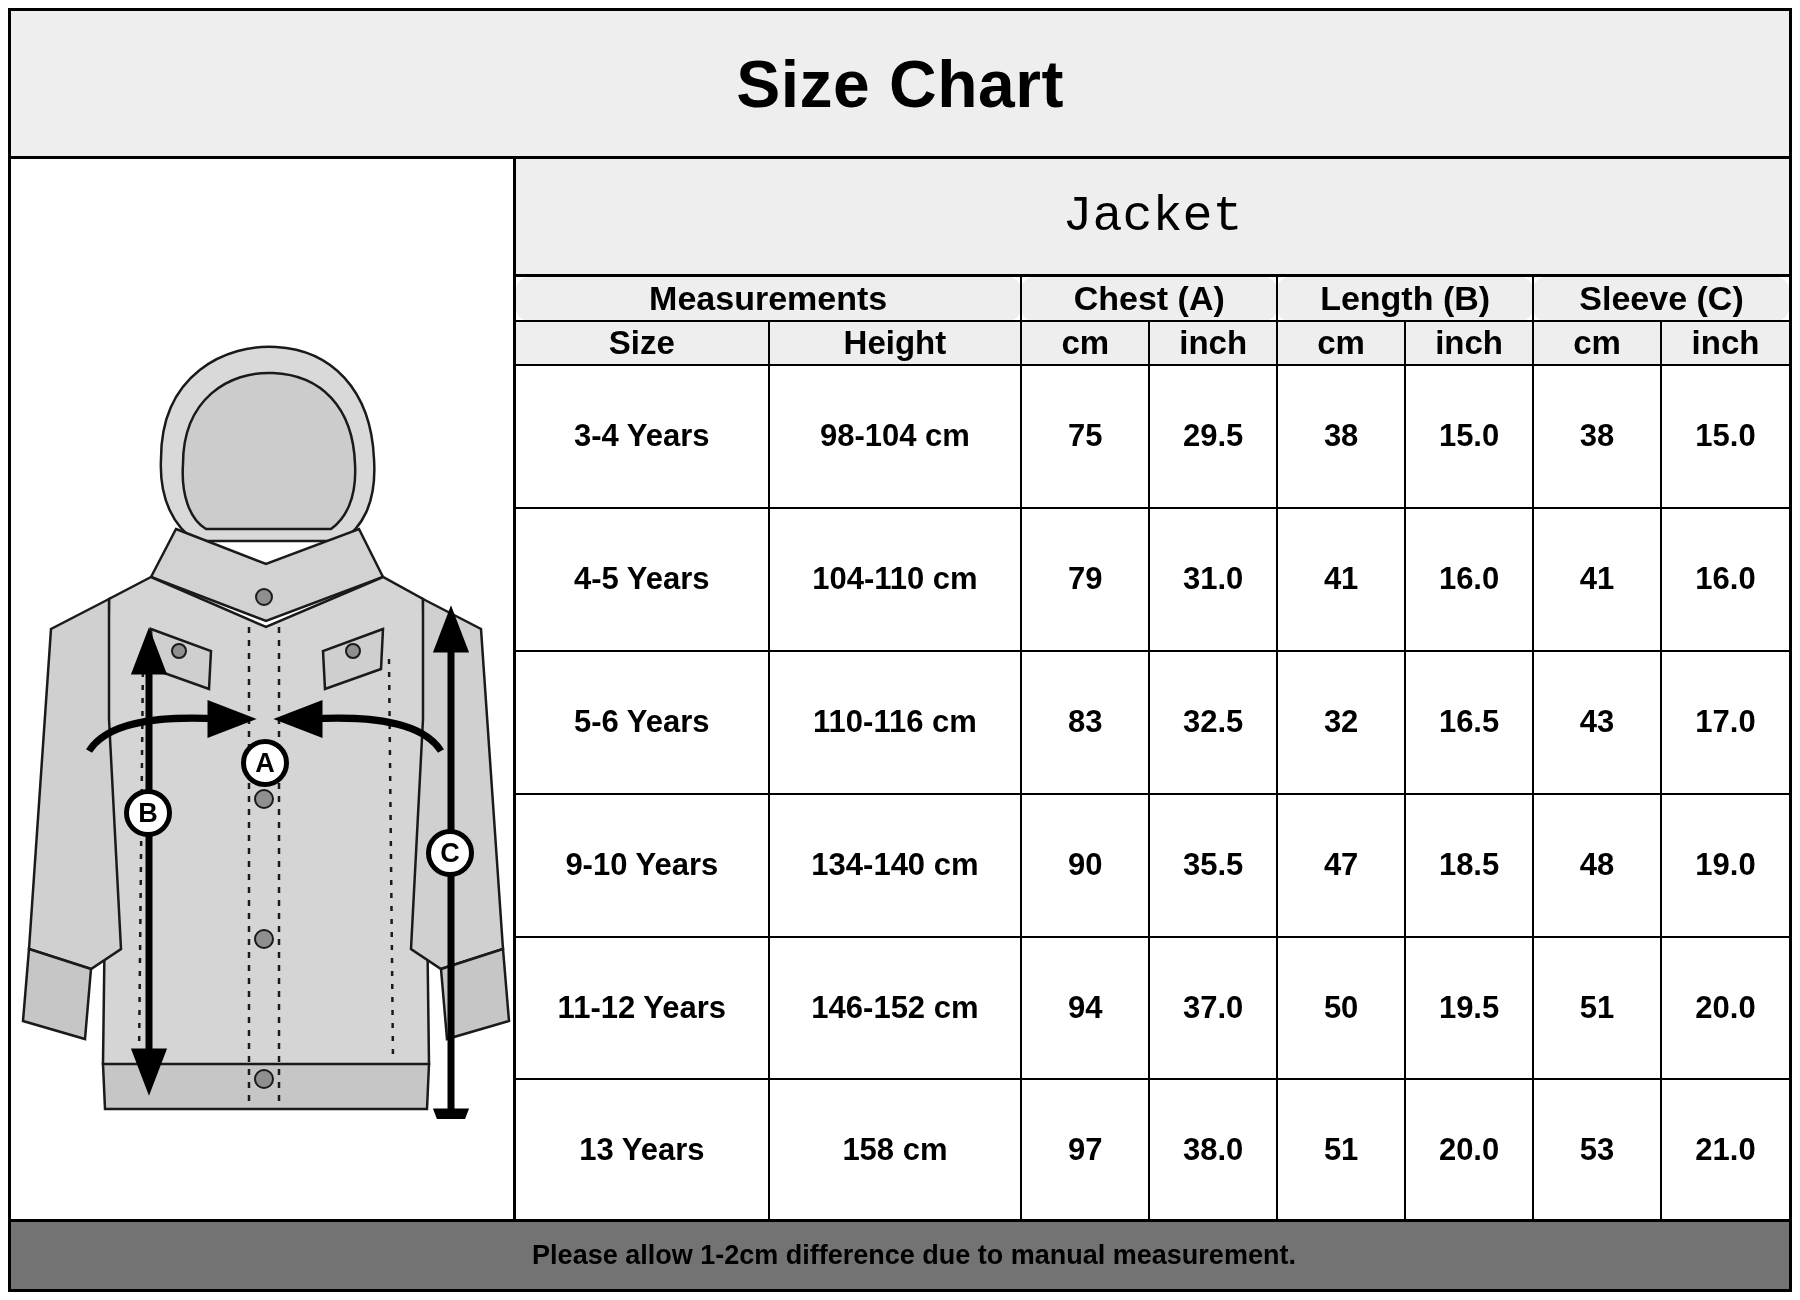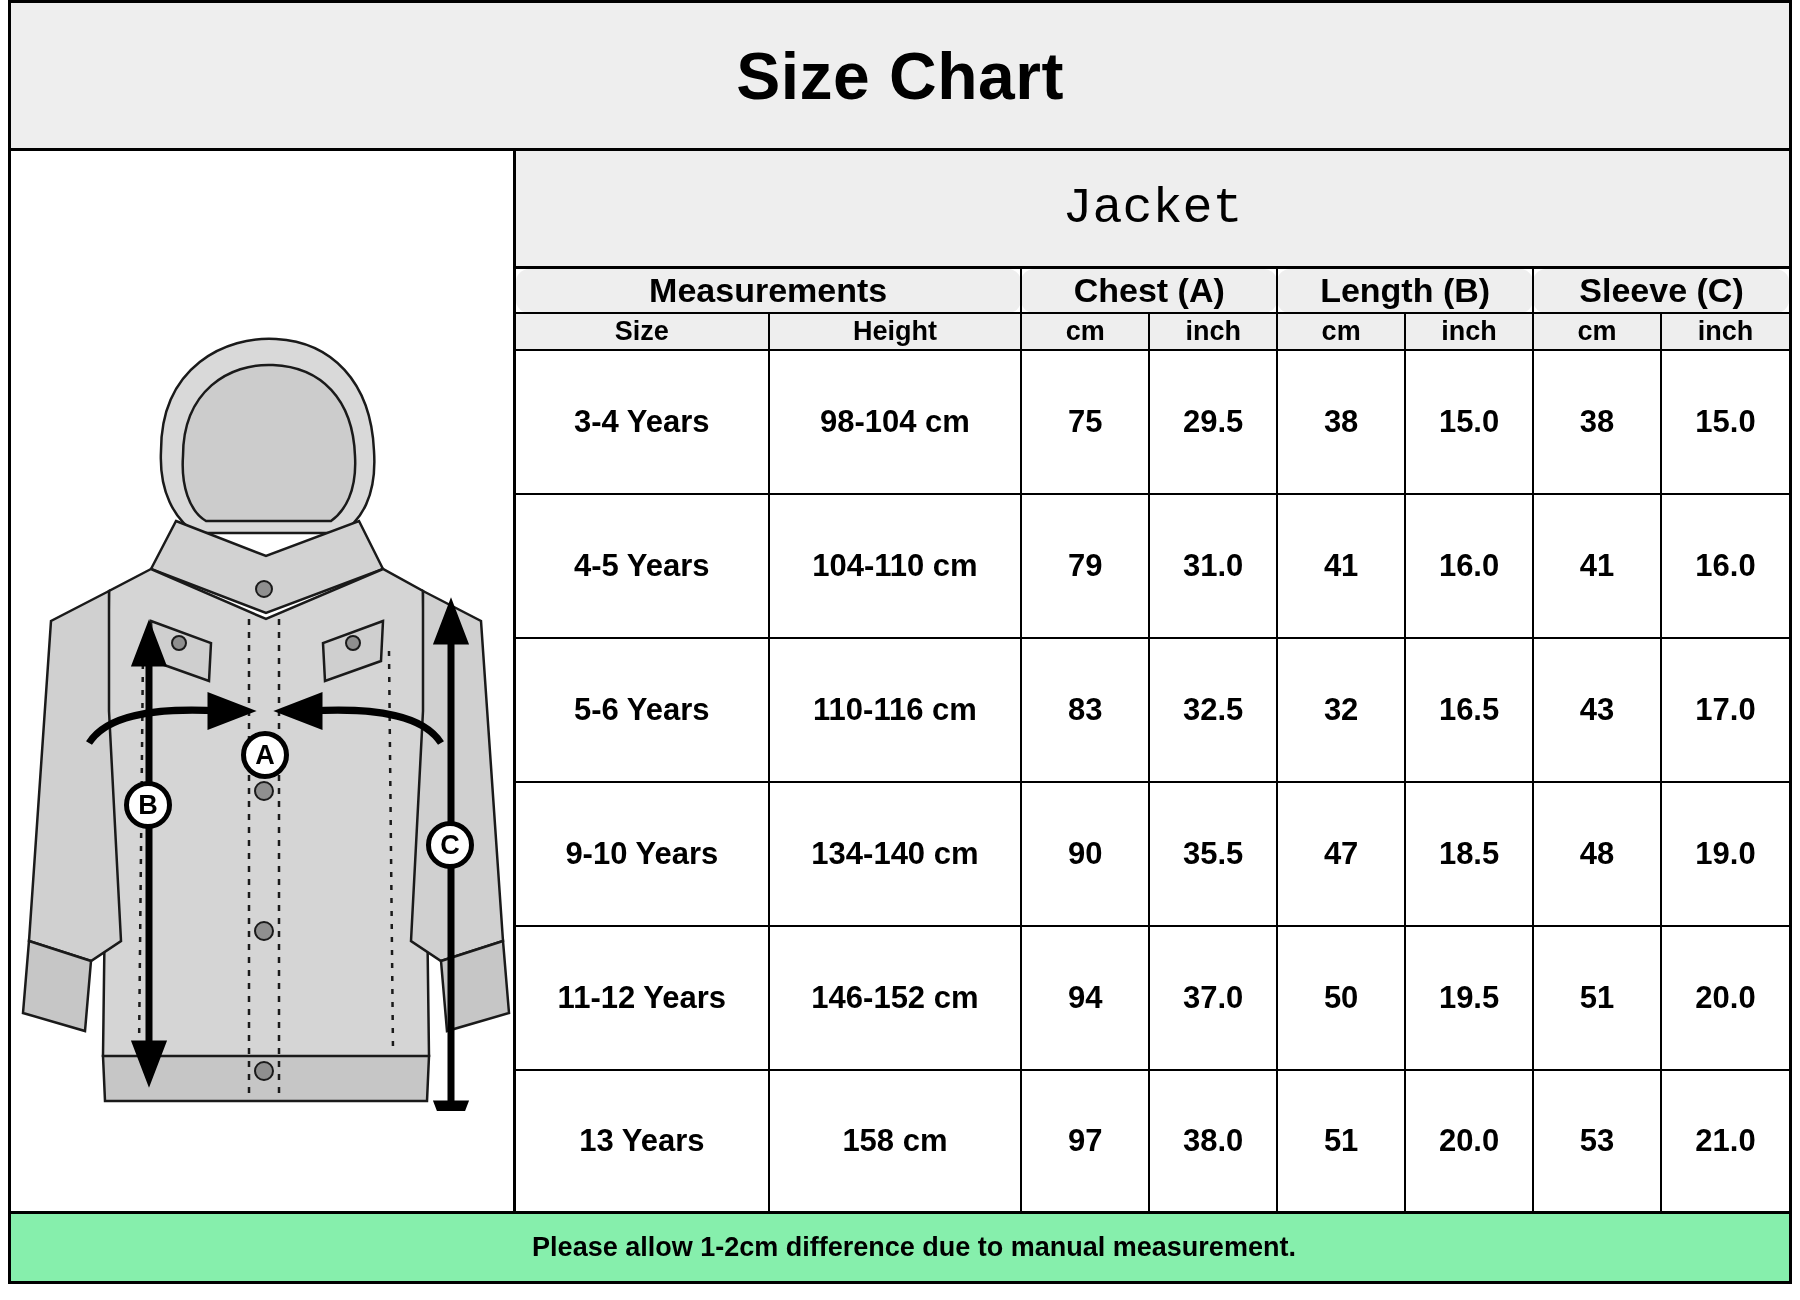--- a/index.html
+++ b/index.html
@@ -12,21 +12,21 @@
   #page {
     position: relative;
     width: 1800px;
     height: 1300px;
     background: #ffffff;
     overflow: hidden;
   }
   .chart-frame {
     position: absolute;
     left: 8px;
-    top: 0;
+    top: 8px;
     width: 1784px;
     height: 1284px;
     border: 3px solid #000;
     display: flex;
     flex-direction: column;
     background: #fff;
   }
   
   .title-bar {
     flex: 0 0 148px;
@@ -85,34 +85,34 @@
     vertical-align: middle;
     font-size: 31px;
     color: #000;
     padding: 2px 4px;
   }
   table.size-table th {
     background: #eeeeee;
     font-weight: bold;
   }
   table.size-table thead tr.group-row th { font-size: 34px; }
-  table.size-table thead tr.unit-row th { font-size: 27px; }
+  table.size-table thead tr.unit-row th { font-size: 33px; }
   table.size-table tbody td { font-weight: bold; background: #ffffff; }
   col.c-size { width: 233px; }
   col.c-height { width: 233px; }
   col.c-unit { width: 118px; }
   
   table.size-table tr > *:first-child { border-left: none; }
   table.size-table tr > *:last-child { border-right: none; }
   table.size-table thead tr:first-child > * { border-top: none; border-radius: 13px; }
   table.size-table tbody tr:last-child > * { border-bottom: none; }
   
   .footer-bar {
     flex: 0 0 70px;
-    background: #86efac;
+    background: #737373;
     border-top: 3px solid #000;
     display: flex;
     align-items: center;
     justify-content: center;
     padding-left: 28px;
   }
   .footer-bar .footer-text {
     font-size: 27px;
     font-weight: bold;
     color: #000;

